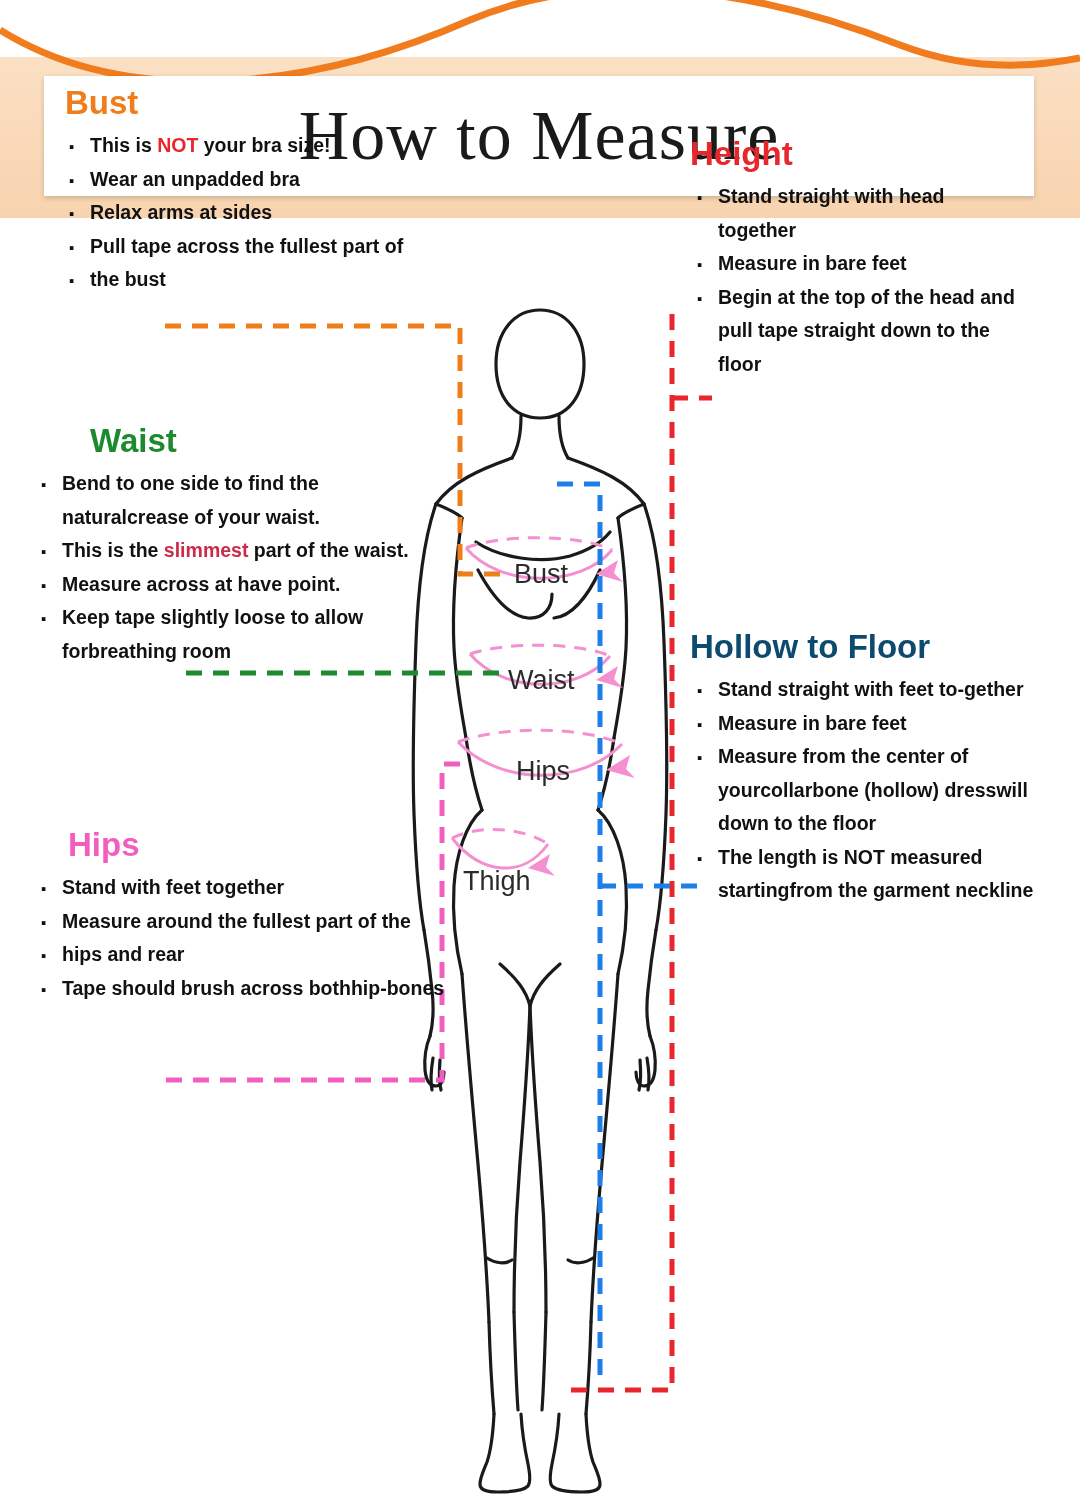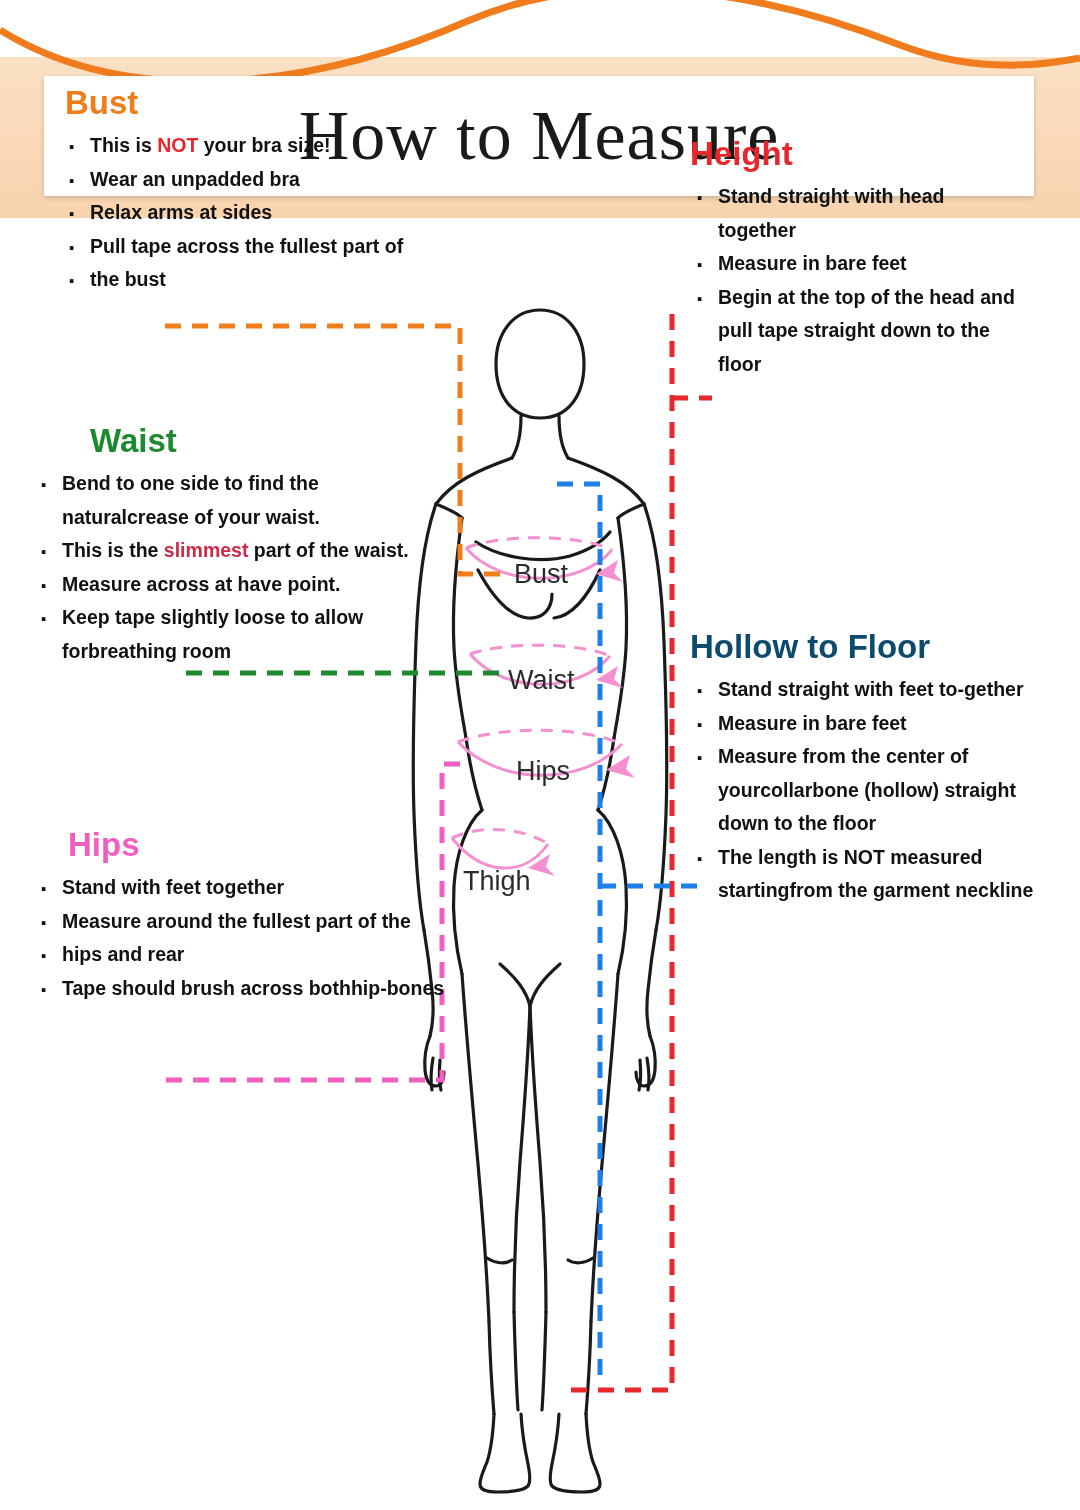--- a/index.html
+++ b/index.html
@@ -263,16 +263,16 @@
     <li>Measure in bare feet</li>
     <li>Begin at the top of the head and pull tape straight down to the floor</li>
   </ul>
 </div>
 
 <div class="block" id="block-hollow">
   <div class="block-title">Hollow to Floor</div>
   <ul class="items">
     <li>Stand straight with feet to-gether</li>
     <li>Measure in bare feet</li>
-    <li>Measure from the center of yourcollarbone (hollow) straight down to the floor</li>
+    <li>Measure from the center of yourcollarbone (hollow) dresswill down to the floor</li>
     <li>The length is NOT measured startingfrom the garment neckline</li>
   </ul>
 </div>
 
 </body></html>

